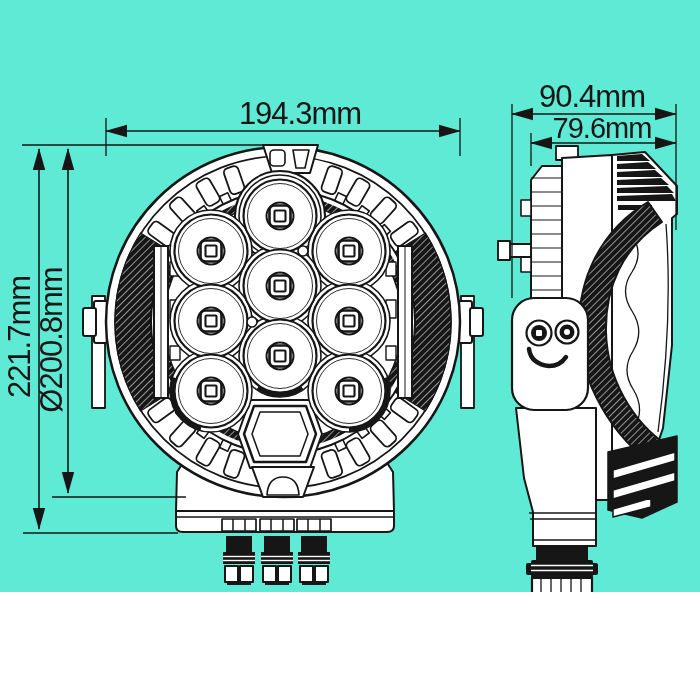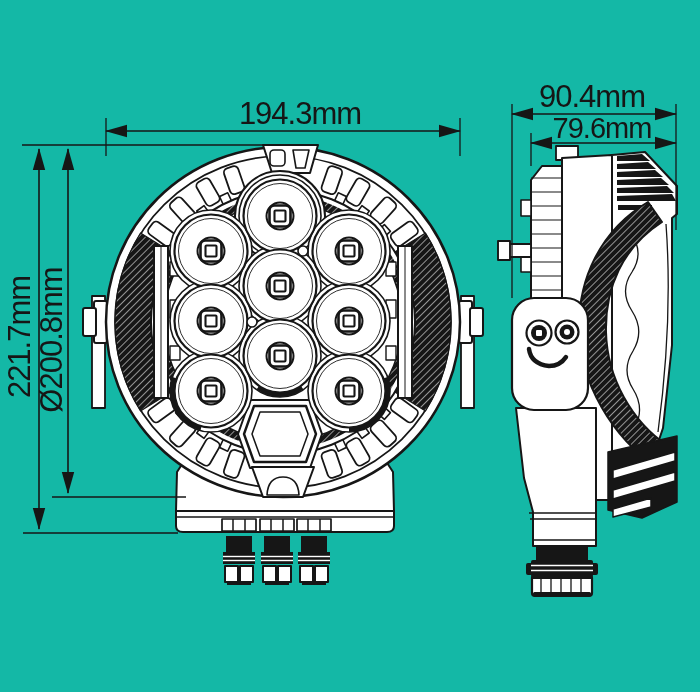--- a/index.html
+++ b/index.html
@@ -1,16 +1,16 @@
 <!DOCTYPE html>
 <html><head>
 <meta charset="utf-8">
 <style>
   html,body{margin:0;padding:0;background:#fff;}
-  .canvas{position:relative;width:700px;height:692px;background:#14b8a6;overflow:hidden;
+  .canvas{position:relative;width:700px;height:592px;background:#5eead4;overflow:hidden;
           font-family:"Liberation Sans", sans-serif;}
   svg{display:block}
   .dim-text{font-family:"Liberation Sans", sans-serif;font-size:31px;letter-spacing:-1px;fill:#161616;}
   .dim-text-sm{font-family:"Liberation Sans", sans-serif;font-size:29px;letter-spacing:-1px;fill:#161616;}
 </style>
 </head>
 <body>
 
 <div class="canvas">
 <svg width="700" height="700" viewBox="0 0 700 700">

